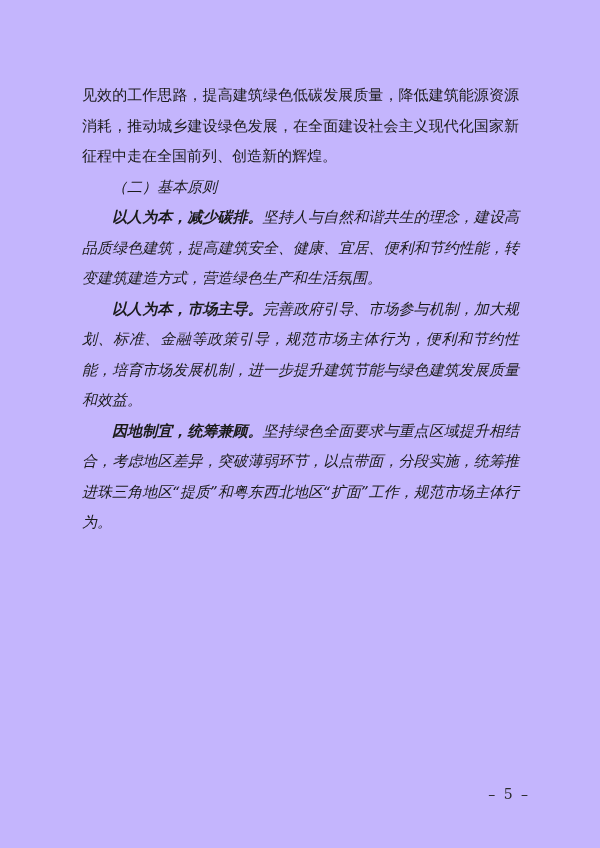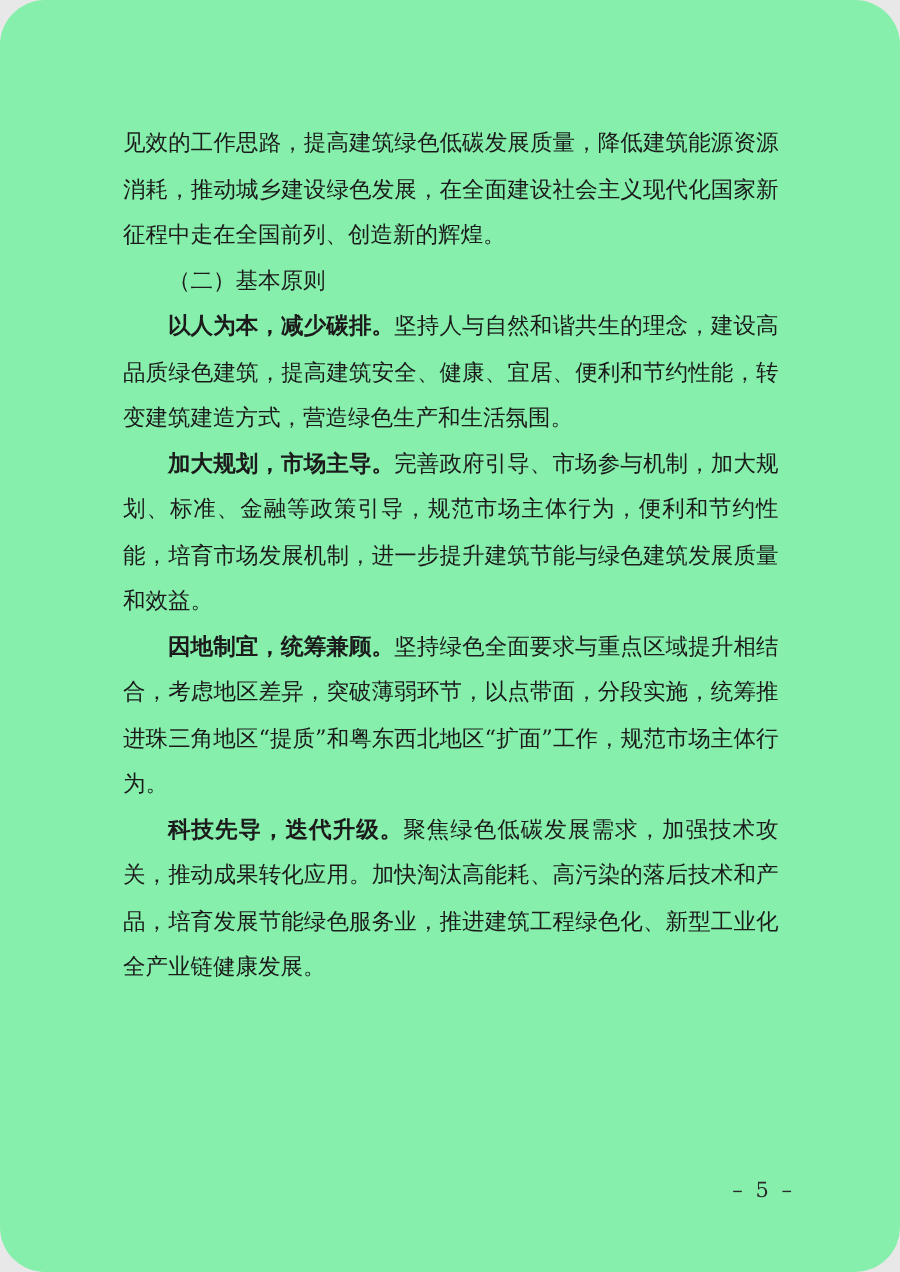--- a/index.html
+++ b/index.html
@@ -5,43 +5,43 @@
   html, body {
     margin: 0;
     padding: 0;
     background: #e8e8e8;
   }
   .page {
     position: relative;
     width: 600px;
     height: 848px;
     margin: 0 auto;
-    background: #86efac;
+    background: #c4b5fd;
     overflow: hidden;
     font-family: "DejaVu Serif", "Liberation Serif", serif;
     color: #1b1b1b;
-    border-radius: 30px;
   }
   .content {
     position: absolute;
     left: 82px;
     top: 80px;
     width: 437px;
     font-size: 15px;
     line-height: 30.5px;
     text-align: justify;
     text-justify: inter-ideograph;
   }
   .para {
     margin: 0;
     padding: 0;
     word-break: break-all;
   }
   .para.indent {
     text-indent: 2em;
+    font-style: italic;
   }
   .lead {
     font-weight: bold;
   }
   .footer {
     position: absolute;
     top: 786px;
     right: 70px;
     font-size: 14px;
     letter-spacing: 2px;
@@ -55,22 +55,21 @@
 <div class="page">
   <div class="content">
 
     <p class="para">见效的工作思路，提高建筑绿色低碳发展质量，降低建筑能源资源消耗，推动城乡建设绿色发展，在全面建设社会主义现代化国家新征程中走在全国前列、创造新的辉煌。</p>
 
     <p class="para indent">（二）基本原则</p>
 
     <p class="para indent"><strong class="lead">以人为本，减少碳排。</strong><span>坚持人与自然和谐共生的理念，建设高品质绿色建筑，提高建筑安全、健康、宜居、便利和节约性能，转变建筑建造方式，营造绿色生产和生活氛围。</span></p>
 
 
-    <p class="para indent"><strong class="lead">加大规划，市场主导。</strong><span>完善政府引导、市场参与机制，加大规划、标准、金融等政策引导，规范市场主体行为，便利和节约性能，培育市场发展机制，进一步提升建筑节能与绿色建筑发展质量和效益。</span></p>
+    <p class="para indent"><strong class="lead">以人为本，市场主导。</strong><span>完善政府引导、市场参与机制，加大规划、标准、金融等政策引导，规范市场主体行为，便利和节约性能，培育市场发展机制，进一步提升建筑节能与绿色建筑发展质量和效益。</span></p>
 
     <p class="para indent"><strong class="lead">因地制宜，统筹兼顾。</strong><span>坚持绿色全面要求与重点区域提升相结合，考虑地区差异，突破薄弱环节，以点带面，分段实施，统筹推进珠三角地区“提质”和粤东西北地区“扩面”工作，规范市场主体行为。</span></p>
 
-    <p class="para indent"><strong class="lead">科技先导，迭代升级。</strong><span>聚焦绿色低碳发展需求，加强技术攻关，推动成果转化应用。加快淘汰高能耗、高污染的落后技术和产品，培育发展节能绿色服务业，推进建筑工程绿色化、新型工业化全产业链健康发展。</span></p>
 
   </div>
 
   <div class="footer">– 5 –</div>
 </div>
 
 </body></html>

